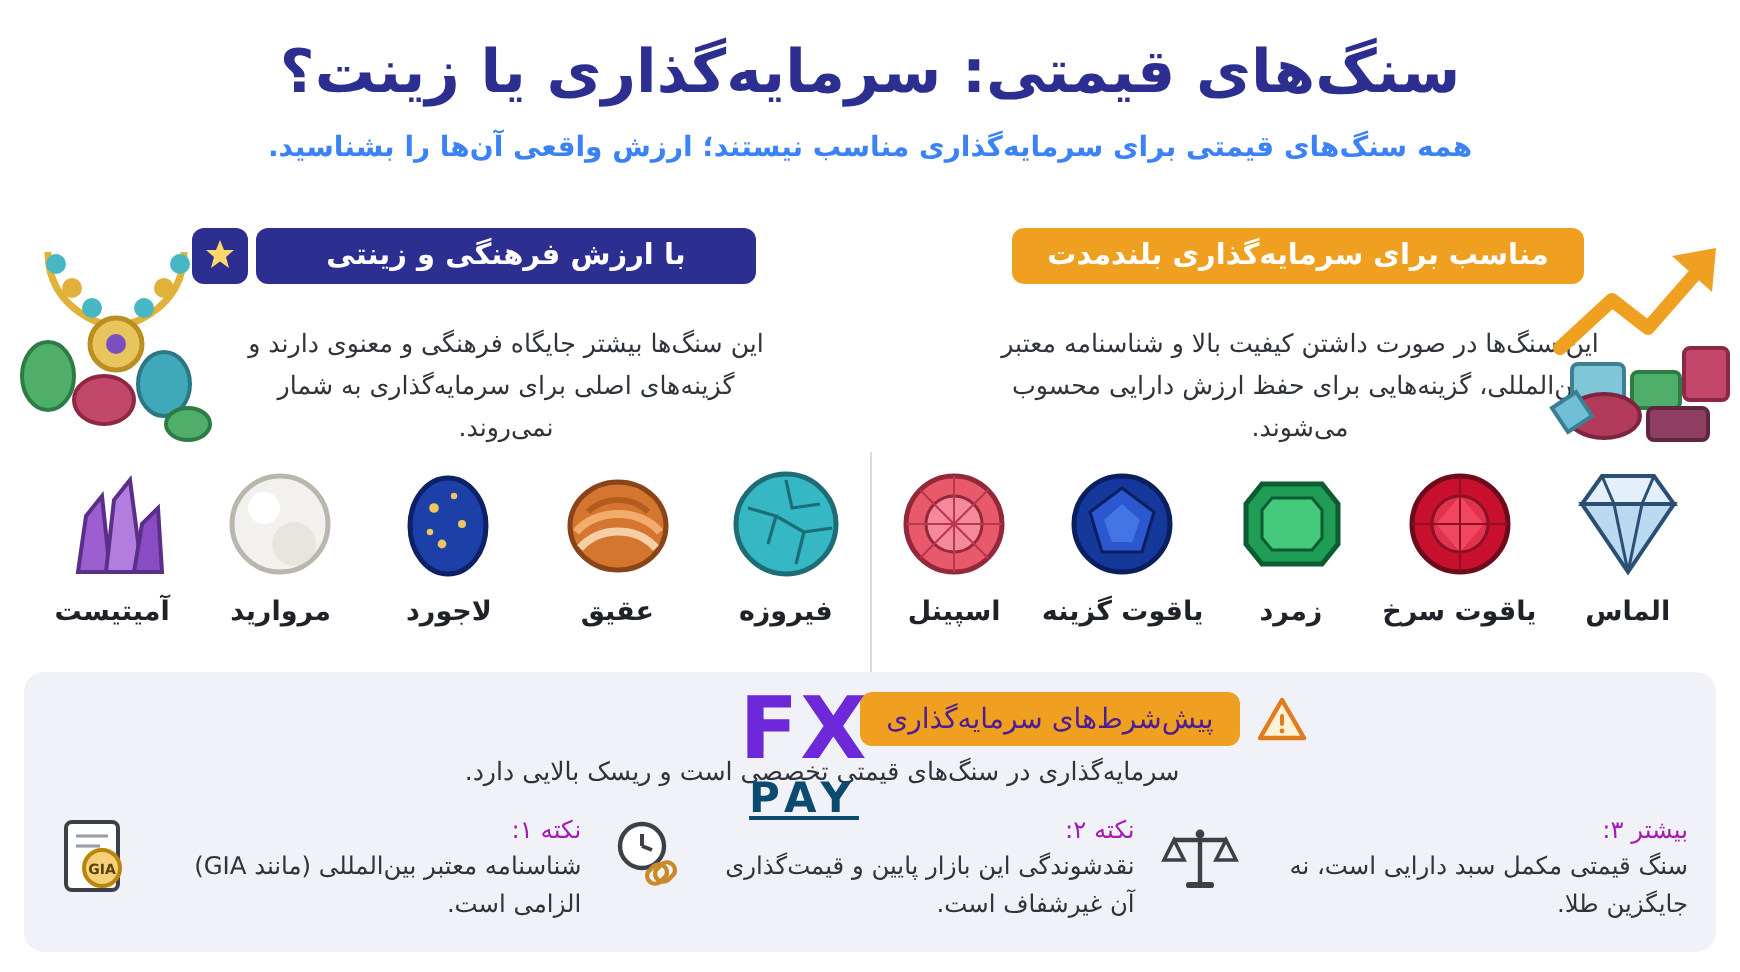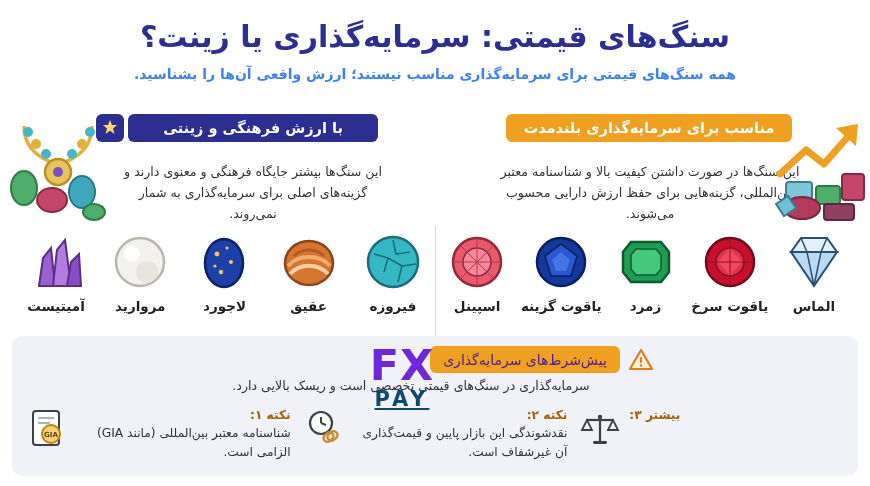--- a/index.html
+++ b/index.html
@@ -227,22 +227,22 @@
     padding: 0 6px;
     box-sizing: border-box;
   }
   .tip-text {
     text-align: right;
     font-size: 12.2px;
     line-height: 1.5;
     color: #2f333a;
   }
   .tip-title {
-    font-weight: bold;
-    color: #a16207;
+    font-weight: normal;
+    color: #a21caf;
     display: block;
   }
   .tip-icon {
     width: 42px;
     height: 44px;
     flex: 0 0 42px;
     display: flex;
     align-items: center;
     justify-content: center;
   }
@@ -471,20 +471,21 @@
         <circle cx="13" cy="18.5" r="1.2" fill="#e07b1f"></circle>
       </svg>
     </div>
     <div class="bottom-sub">سرمایه‌گذاری در سنگ‌های قیمتی تخصصی است و ریسک بالایی دارد.</div>
 
     <div class="tips">
 
       <div class="tip">
         <div class="tip-text">
           <span class="tip-title">بیشتر ۳:</span>
+          <span>سنگ قیمتی مکمل سبد دارایی است، نه جایگزین طلا.</span>
         </div>
         <div class="tip-icon">
           <svg width="40" height="40" viewBox="0 0 40 40">
             <line x1="20" y1="8" x2="20" y2="33" stroke="#3c4049" stroke-width="2.2"></line>
             <line x1="7" y1="12" x2="33" y2="12" stroke="#3c4049" stroke-width="2.2"></line>
             <circle cx="20" cy="9" r="2.2" fill="#3c4049"></circle>
             <path d="M2 22 L7 12 L12 22 Z" fill="none" stroke="#3c4049" stroke-width="1.8"></path>
             <path d="M28 22 L33 12 L38 22 Z" fill="none" stroke="#3c4049" stroke-width="1.8"></path>
             <rect x="13" y="33" width="14" height="3" rx="1.4" fill="#3c4049"></rect>
           </svg>

